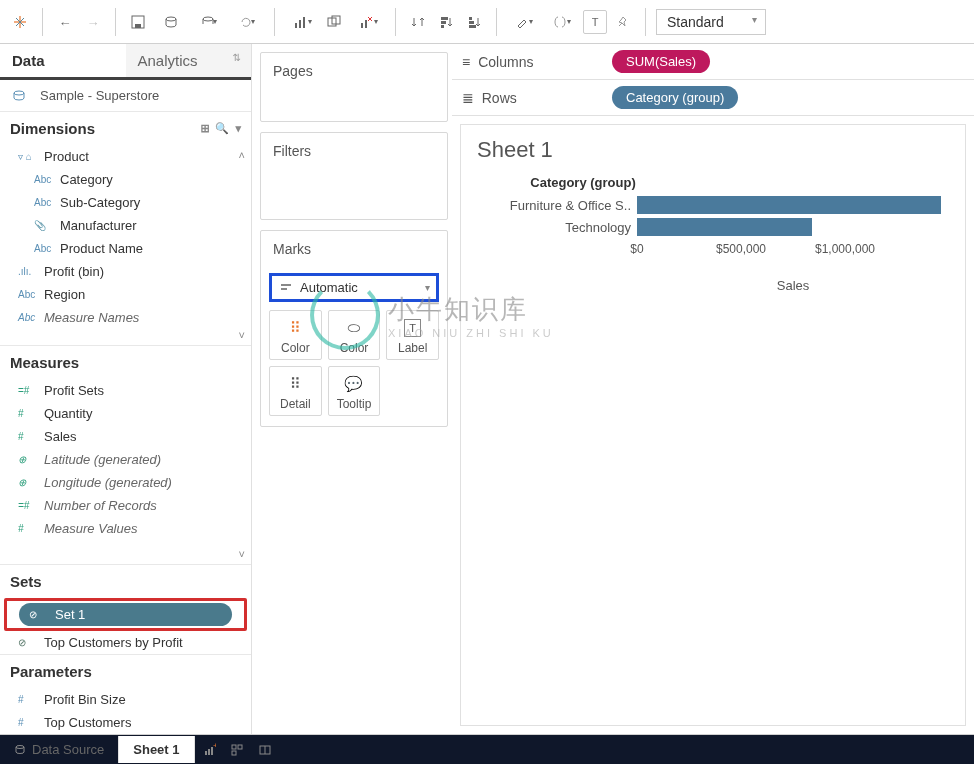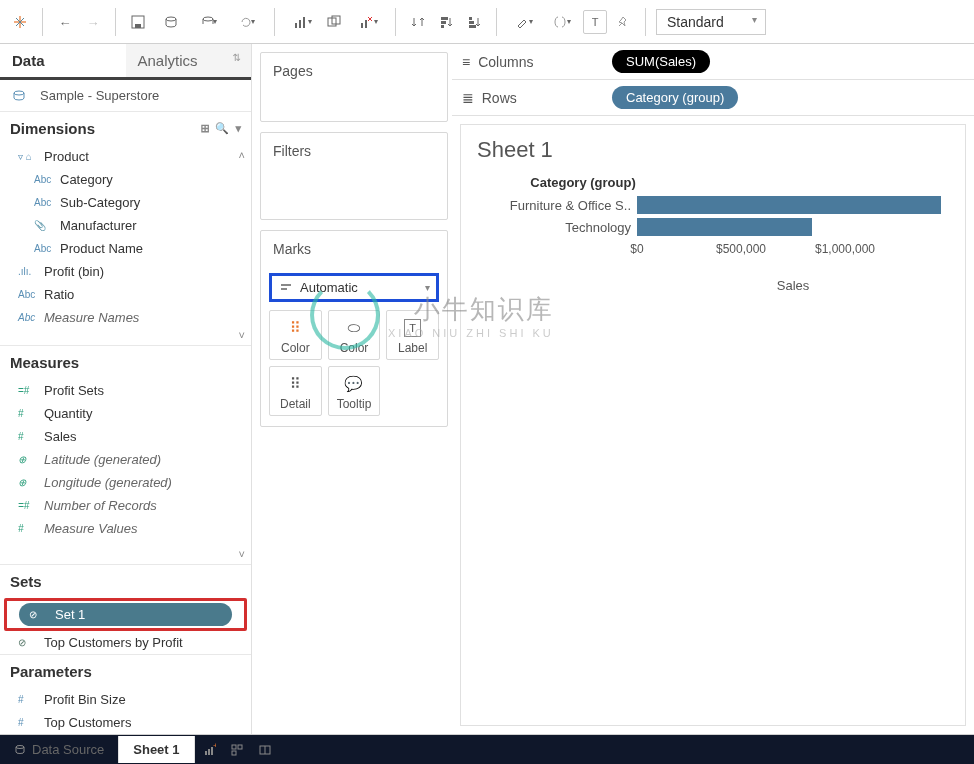--- a/index.html
+++ b/index.html
@@ -37,35 +37,35 @@
 .card-body { padding: 6px 8px 10px; }
 .marks-select { border: 3px solid #1d4ed8; padding: 4px 8px; display: flex; align-items: center; gap: 6px; font-size: 13px; position: relative; cursor: pointer; }
 .marks-select::after { content: "▾"; position: absolute; right: 6px; color: #888; font-size: 10px; }
 .marks-grid { display: grid; grid-template-columns: repeat(3, 1fr); gap: 6px; margin-top: 8px; }
 .mark-cell { border: 1px solid #d8d8d8; border-radius: 2px; padding: 8px 4px 4px; display: flex; flex-direction: column; align-items: center; gap: 4px; cursor: pointer; font-size: 12px; color: #555; }
 .mark-icon { font-size: 15px; height: 18px; display: flex; align-items: center; }
 .right-panel { flex: 1; display: flex; flex-direction: column; }
 .shelf-row { display: flex; align-items: center; border-bottom: 1px solid #e0e0e0; padding: 6px 10px; gap: 10px; }
 .shelf-label { display: flex; align-items: center; gap: 8px; min-width: 140px; font-size: 14px; color: #555; }
 .pill { border-radius: 14px; padding: 4px 14px; font-size: 13px; color: #fff; display: flex; align-items: center; gap: 6px; }
-.pill.green { background: #000000; }
+.pill.green { background: #be185d; }
 .pill.blue { background: #4a7a9c; }
 .viz-area { flex: 1; border: 1px solid #e0e0e0; margin: 8px; padding: 12px 16px; position: relative; }
 .viz-title { font-size: 22px; color: #555; margin-bottom: 12px; }
 .chart-header { text-align: center; font-weight: 600; font-size: 13px; margin-bottom: 4px; padding-right: 260px; }
 .chart-row { display: flex; align-items: center; height: 22px; }
 .chart-row .cat { width: 160px; text-align: right; padding-right: 6px; font-size: 13px; color: #555; }
 .chart-row .bar-area { flex: 1; position: relative; height: 18px; }
 .chart-row .bar { height: 18px; background: #4a7a9c; }
 .axis { margin-left: 160px; display: flex; position: relative; font-size: 12px; color: #555; padding-top: 4px; }
 .axis .tick { position: absolute; transform: translateX(-50%); }
 .axis-title { text-align: center; margin-left: 160px; font-size: 13px; color: #555; margin-top: 22px; }
 .watermark { position: absolute; left: 310px; top: 280px; opacity: 0.6; display: flex; align-items: center; gap: 8px; pointer-events: none; }
 .watermark .logo-circle { width: 70px; height: 70px; border: 4px solid #2bb8a3; border-radius: 50%; border-top-color: transparent; position: relative; }
-.watermark .txt-big { font-size: 26px; color: #888; letter-spacing: 2px; text-align: right; }
+.watermark .txt-big { font-size: 26px; color: #888; letter-spacing: 2px; }
 .watermark .txt-small { font-size: 11px; color: #aaa; letter-spacing: 3px; }
 .bottom-tabs { height: 30px; border-top: 1px solid #d0d0d0; display: flex; align-items: center; background: #0f172a; }
 .bottom-tabs .btab { padding: 6px 14px; font-size: 13px; color: #666; cursor: pointer; display: flex; align-items: center; gap: 6px; border-right: 1px solid #e0e0e0; }
 .bottom-tabs .btab.active { background: #fff; font-weight: 600; color: #333; }
 .bottom-tabs .icon-btn { width: 28px; display: flex; justify-content: center; color: #888; cursor: pointer; }
 svg { display: block; }
 </style>
 </head>
 <body>
 
@@ -225,21 +225,21 @@
       <div class="field indent">
           <span class="ftype">Abc</span>
           <span>Product Name</span>
         </div>
       <div class="field">
           <span class="ftype">.ılı.</span>
           <span>Profit (bin)</span>
         </div>
       <div class="field">
           <span class="ftype">Abc</span>
-          <span>Ratio</span>
+          <span>Region</span>
         </div>
       <div class="field italic">
           <span class="ftype">Abc</span>
           <span>Measure Names</span>
         </div>
       <span class="scroll-arrow" style="top:4px">˄</span>
       <span class="scroll-arrow" style="bottom:4px">˅</span>
     </div>
 
     <div class="section-header">

